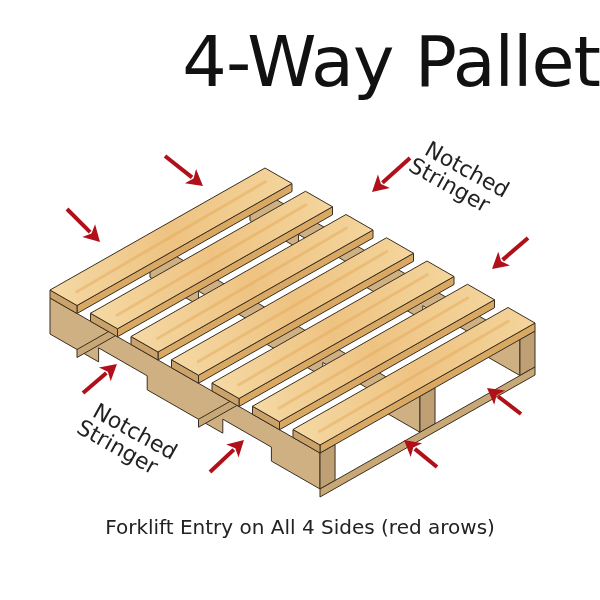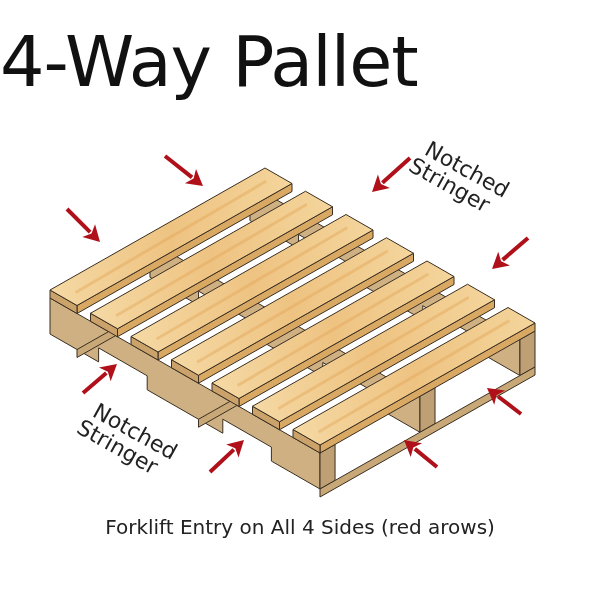--- a/index.html
+++ b/index.html
@@ -1,17 +1,17 @@
 <!DOCTYPE html>
 <html><head>
 <meta charset="utf-8">
 <style>
   html, body { margin: 0; padding: 0; background: #ffffff; }
   body { width: 600px; height: 600px; position: relative; overflow: hidden; font-family: "DejaVu Sans", "Liberation Sans", sans-serif; }
-  .title { position: absolute; left: 0; top: 22px; width: 600px; text-align: left; font-size: 70px; color: #111; letter-spacing: -1px; line-height: 80px; }
+  .title { position: absolute; left: 0; top: 22px; width: 600px; text-align: right; font-size: 70px; color: #111; letter-spacing: -1px; line-height: 80px; }
   .caption { position: absolute; left: 0; top: 513px; width: 600px; text-align: center; font-size: 20px; color: #222; line-height: 28px; }
   .label { position: absolute; font-size: 22px; color: #222; line-height: 22px; white-space: nowrap; transform-origin: 0 0; }
   .label span { display: block; }
   #diagram { position: absolute; left: 0; top: 0; }
 </style>
 </head>
 <body>
 
 <div class="title">4-Way Pallet</div>
 

